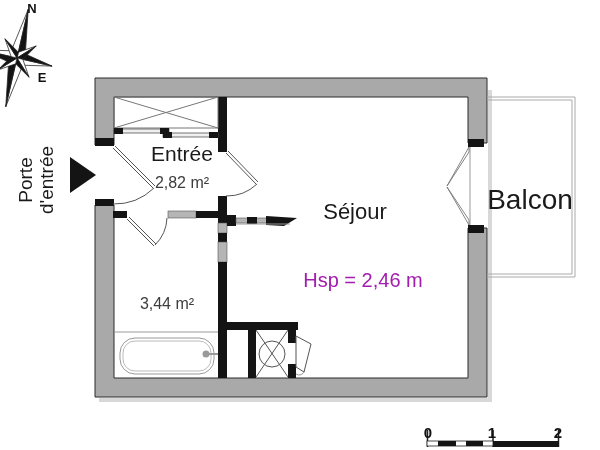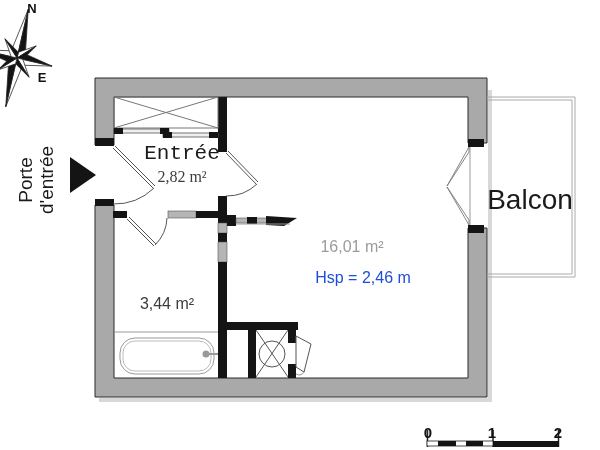--- a/index.html
+++ b/index.html
@@ -6,24 +6,24 @@
   .canvas{
     position:relative;width:600px;height:450px;background:#ffffff;overflow:hidden;
     font-family:"Liberation Sans",sans-serif;
   }
   .plan-svg{position:absolute;left:0;top:0;}
   .lbl{
     position:absolute;transform:translateX(-50%);
     color:#1a1a1a;white-space:nowrap;line-height:1.1;
     font-family:"Liberation Sans",sans-serif;
   }
-  .room-name{font-size:21px;font-family:Liberation Mono, monospace;}
+  .room-name{font-size:21px;}
   .room-area{font-size:16px;color:#3d3d3d;}
   .area-muted{color:#9b9b9b;}
-  .hsp{font-size:16px;color:#1d4ed8;}
+  .hsp{font-size:20px;color:#a21caf;}
   .balcon-name{font-size:28px;}
   .compass-letter{font-size:13px;font-weight:bold;color:#111;}
   .scale-num{font-size:15px;font-weight:bold;color:#111;}
   .porte-label{
     position:absolute;left:36px;top:180px;width:92px;
     transform:translate(-50%,-50%) rotate(-90deg);
     font-size:19px;text-align:center;color:#1a1a1a;line-height:21px;white-space:normal;
   }
 </style>
 </head>
@@ -175,23 +175,23 @@
       <rect x="493" y="441" width="66" height="6" fill="#141414"></rect>
     </g>
   </svg>
 
   <div class="lbl compass-letter" style="left:32px;top:2px;">N</div>
   <div class="lbl compass-letter" style="left:42px;top:71px;">E</div>
 
   <div class="porte-label">Porte d'entrée</div>
 
   <div class="lbl room-name" style="left:182px;top:142px;">Entrée</div>
-  <div class="lbl room-area" style="left:182px;top:168px;font-family:Liberation Serif, serif;">2,82 m²</div>
-
-  <div class="lbl room-area area-muted" style="left:352px;top:238px;">16,01 m²</div>
+  <div class="lbl room-area" style="left:182px;top:174px;">2,82 m²</div>
+
+  <div class="lbl room-name" style="left:355px;top:200px;font-size:22px;">Séjour</div>
   <div class="lbl hsp" style="left:363px;top:269px;">Hsp = 2,46 m</div>
 
   <div class="lbl room-area" style="left:167px;top:295px;">3,44 m²</div>
 
   <div class="lbl balcon-name" style="left:530px;top:185px;">Balcon</div>
 
   <div class="lbl scale-num" style="left:428px;top:425px;">0</div>
   <div class="lbl scale-num" style="left:492px;top:425px;">1</div>
   <div class="lbl scale-num" style="left:558px;top:425px;">2</div>
 

